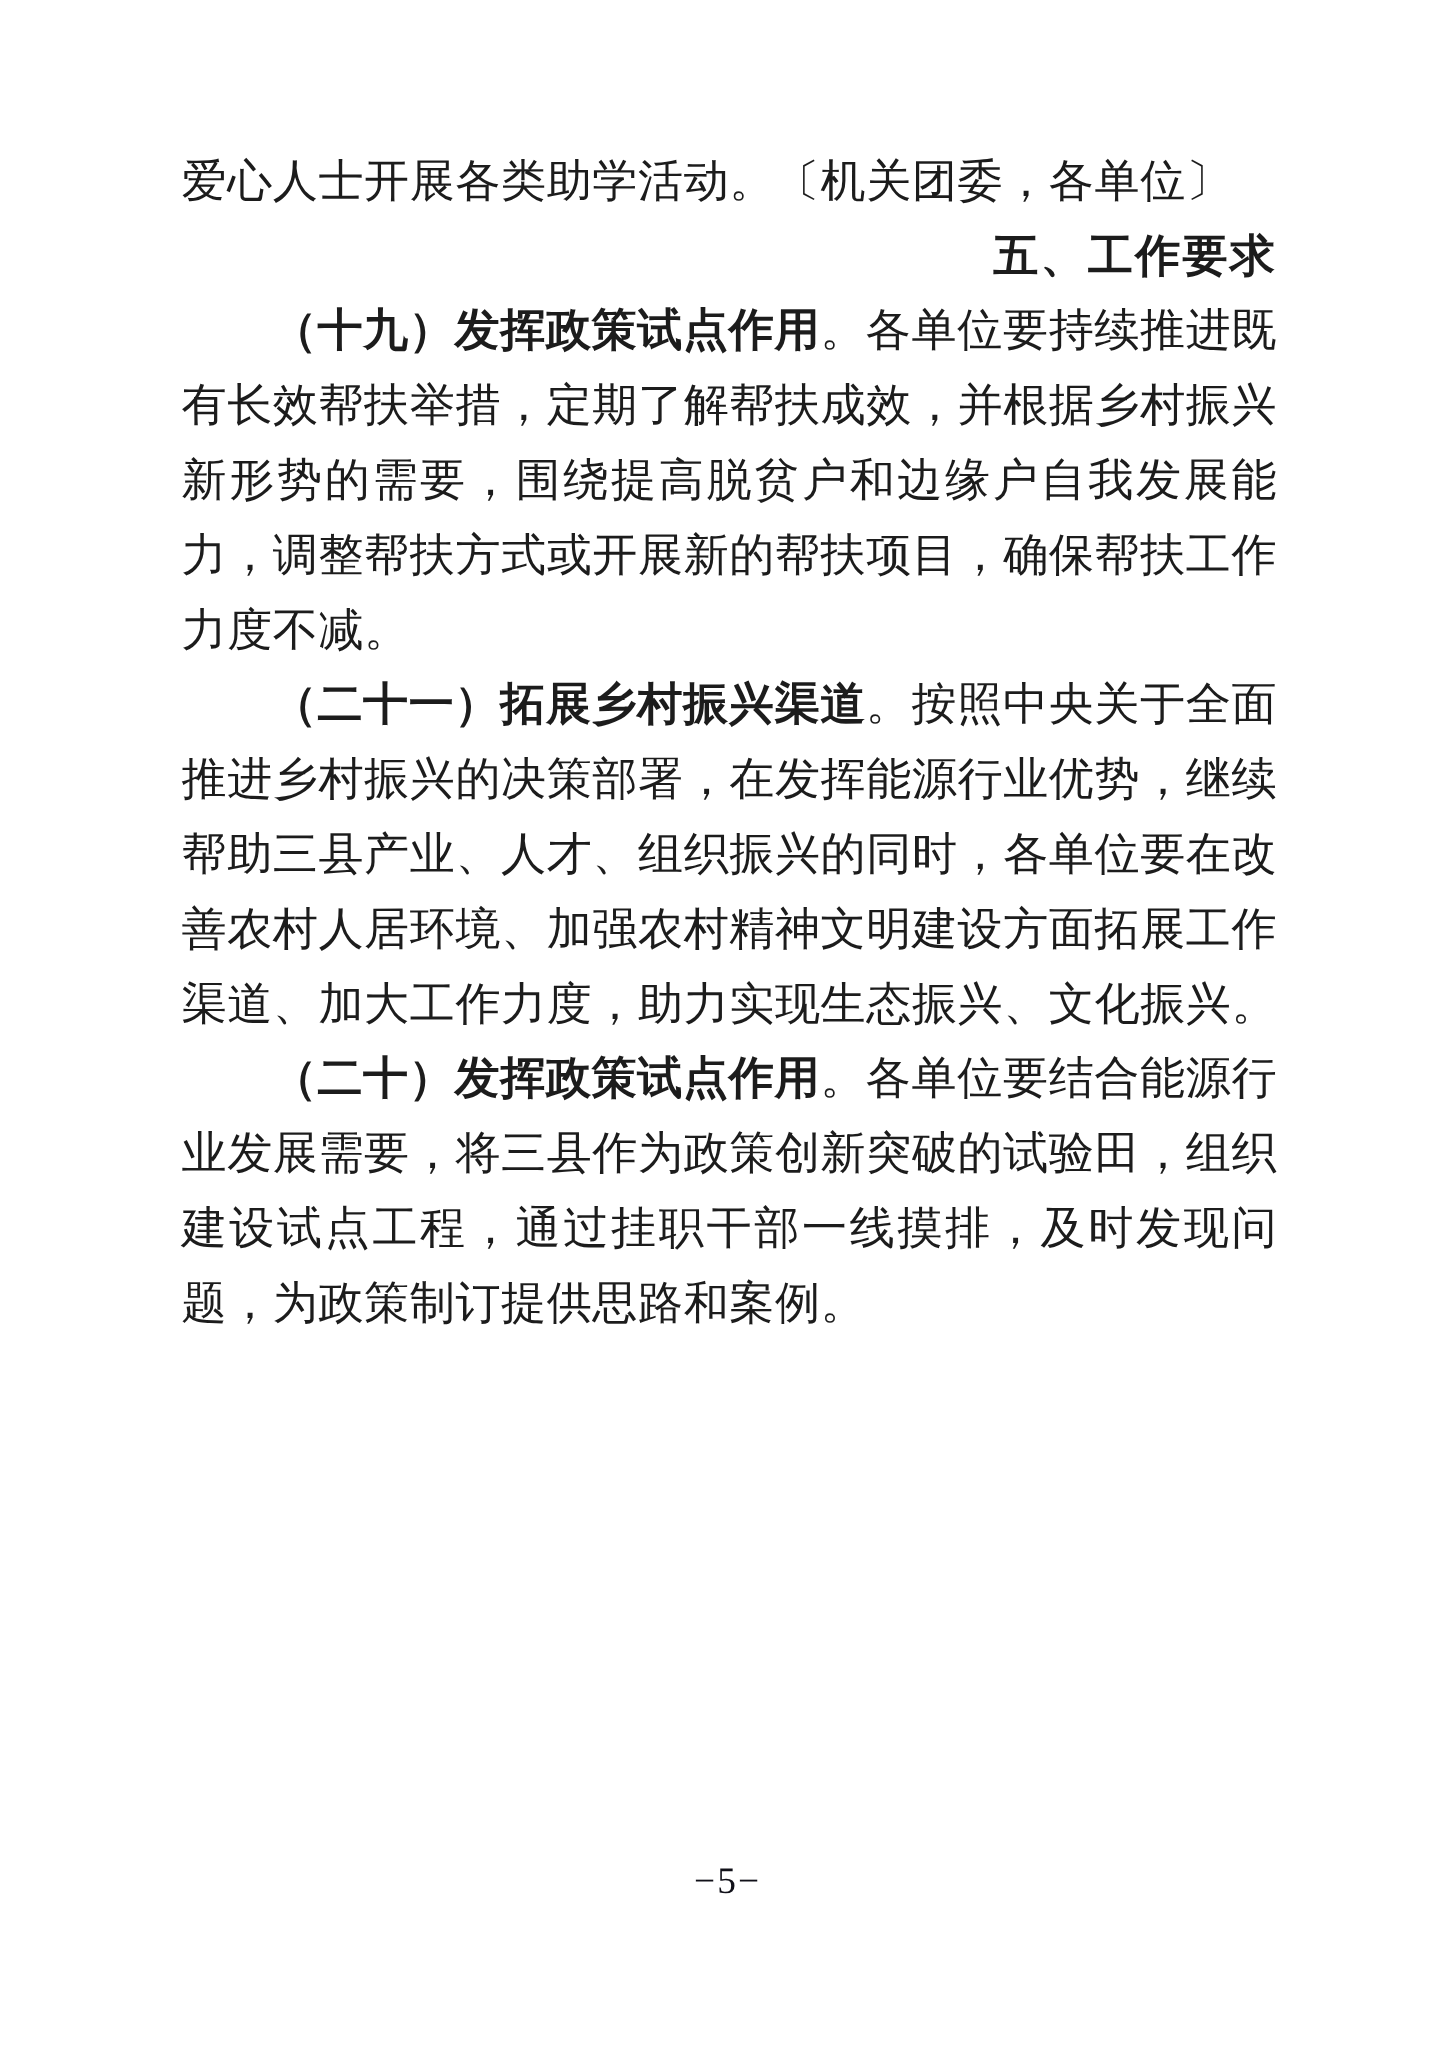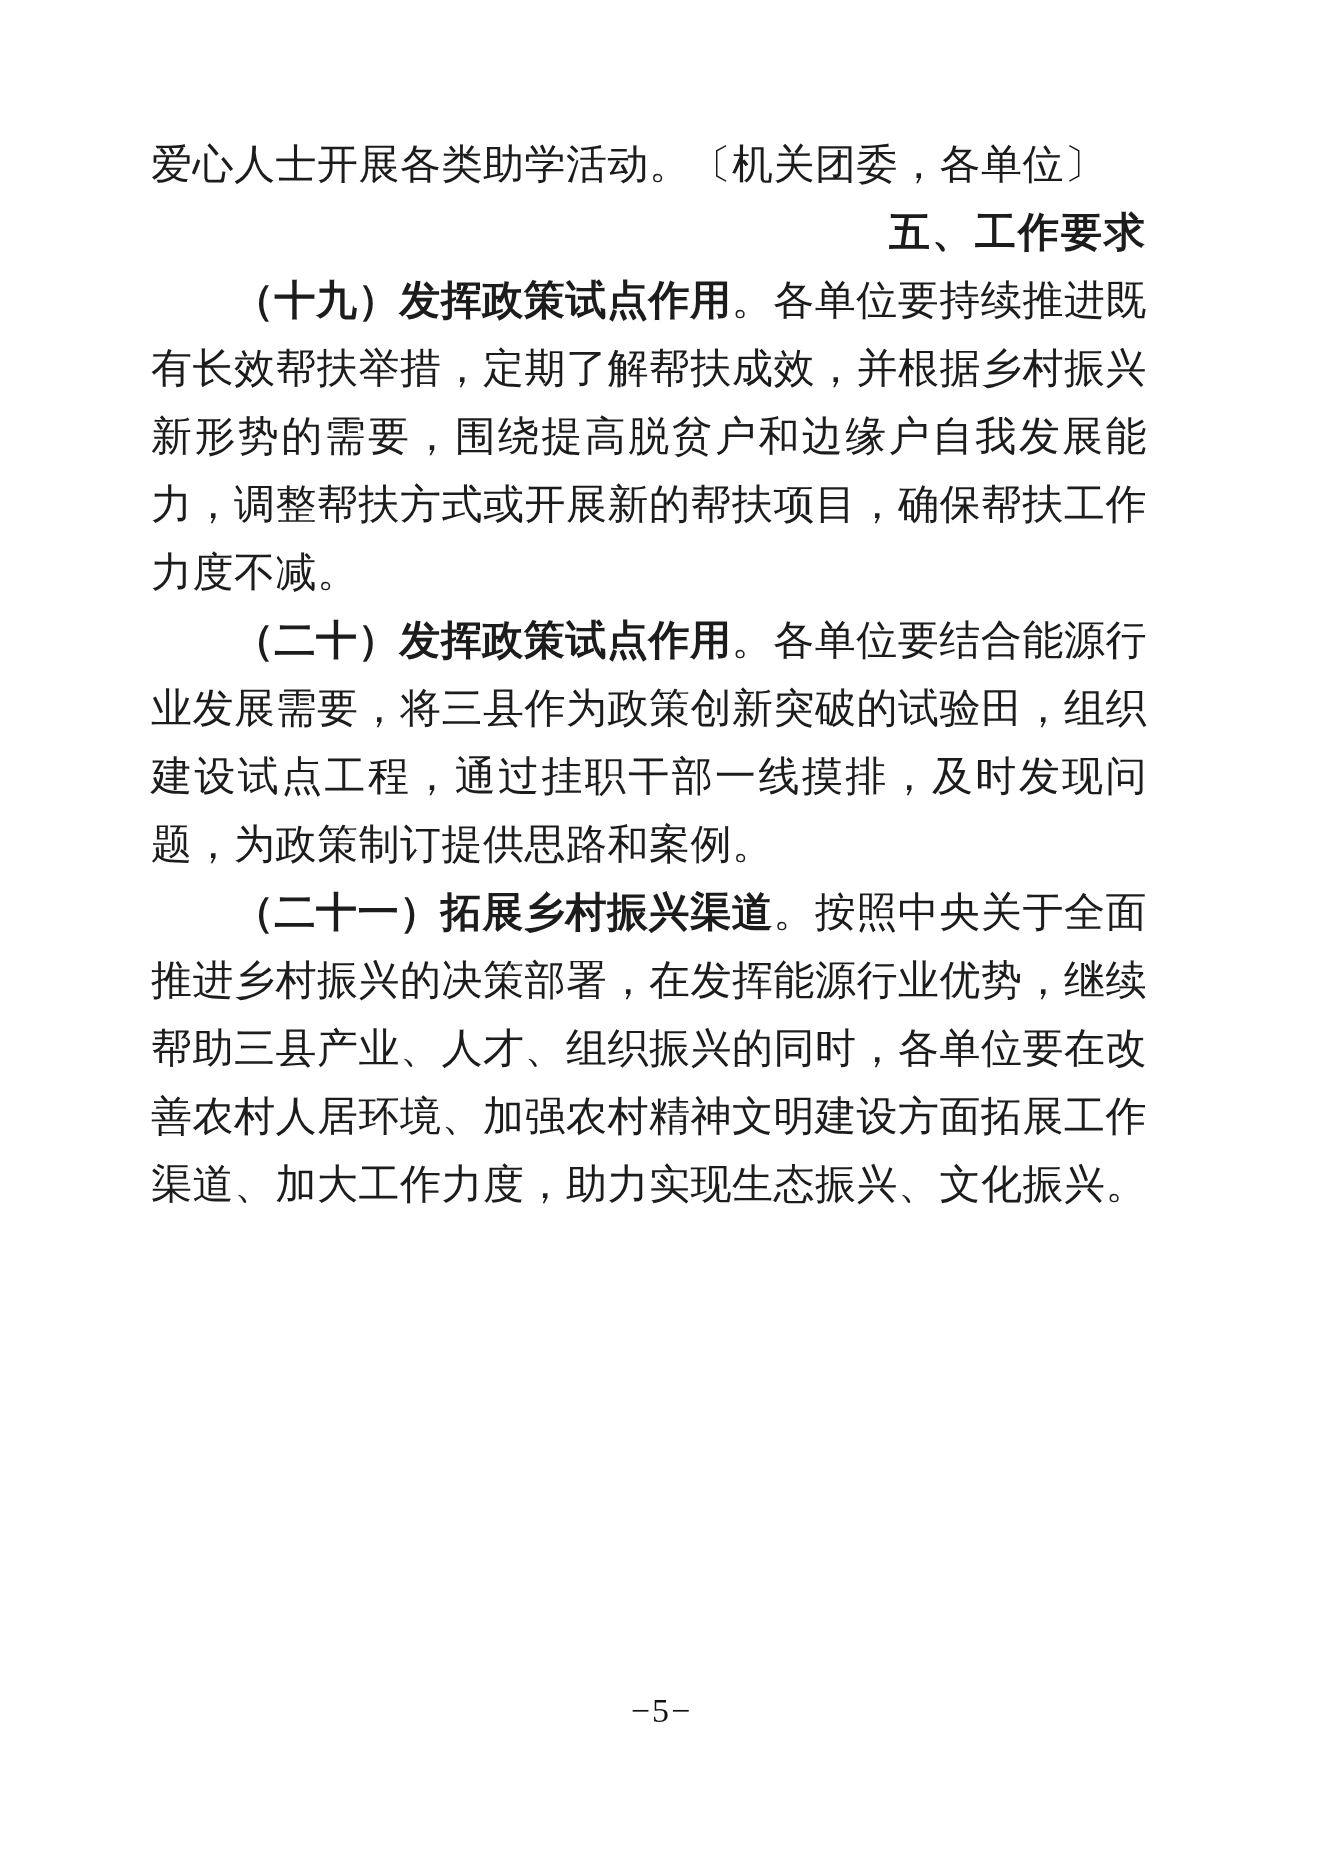--- a/index.html
+++ b/index.html
@@ -12,21 +12,21 @@
     width: 1323px;
     height: 1871px;
     margin: 0 auto;
     background: #ffffff;
     overflow: hidden;
     color: #1c1c1c;
     font-family: "Liberation Serif", serif;
   }
   .content {
     position: absolute;
-    left: 151px;
+    left: 165px;
     top: 130px;
     width: 996px;
     font-size: 41px;
     line-height: 68px;
     text-align: justify;
     text-justify: inter-character;
     letter-spacing: 0.5px;
   }
   .content p {
     margin: 0;
@@ -62,20 +62,20 @@
 
 <div class="page">
   <div class="content">
 
     <p class="no-indent">爱心人士开展各类助学活动。〔机关团委，各单位〕</p>
 
     <p class="heading">五、工作要求</p>
 
     <p><span class="lead">（十九）发挥政策试点作用</span><span>。各单位要持续推进既有长效帮扶举措，定期了解帮扶成效，并根据乡村振兴新形势的需要，围绕提高脱贫户和边缘户自我发展能力，调整帮扶方式或开展新的帮扶项目，确保帮扶工作力度不减。</span></p>
 
+    <p><span class="lead">（二十一）拓展乡村振兴渠道</span><span>。按照中央关于全面推进乡村振兴的决策部署，在发挥能源行业优势，继续帮助三县产业、人才、组织振兴的同时，各单位要在改善农村人居环境、加强农村精神文明建设方面拓展工作渠道、加大工作力度，助力实现生态振兴、文化振兴。</span></p>
+
     <p><span class="lead">（二十）发挥政策试点作用</span><span>。各单位要结合能源行业发展需要，将三县作为政策创新突破的试验田，组织建设试点工程，通过挂职干部一线摸排，及时发现问题，为政策制订提供思路和案例。</span></p>
-
-    <p><span class="lead">（二十一）拓展乡村振兴渠道</span><span>。按照中央关于全面推进乡村振兴的决策部署，在发挥能源行业优势，继续帮助三县产业、人才、组织振兴的同时，各单位要在改善农村人居环境、加强农村精神文明建设方面拓展工作渠道、加大工作力度，助力实现生态振兴、文化振兴。</span></p>
 
   </div>
 
   <div class="pagenum">−5−</div>
 </div>
 
 </body></html>

